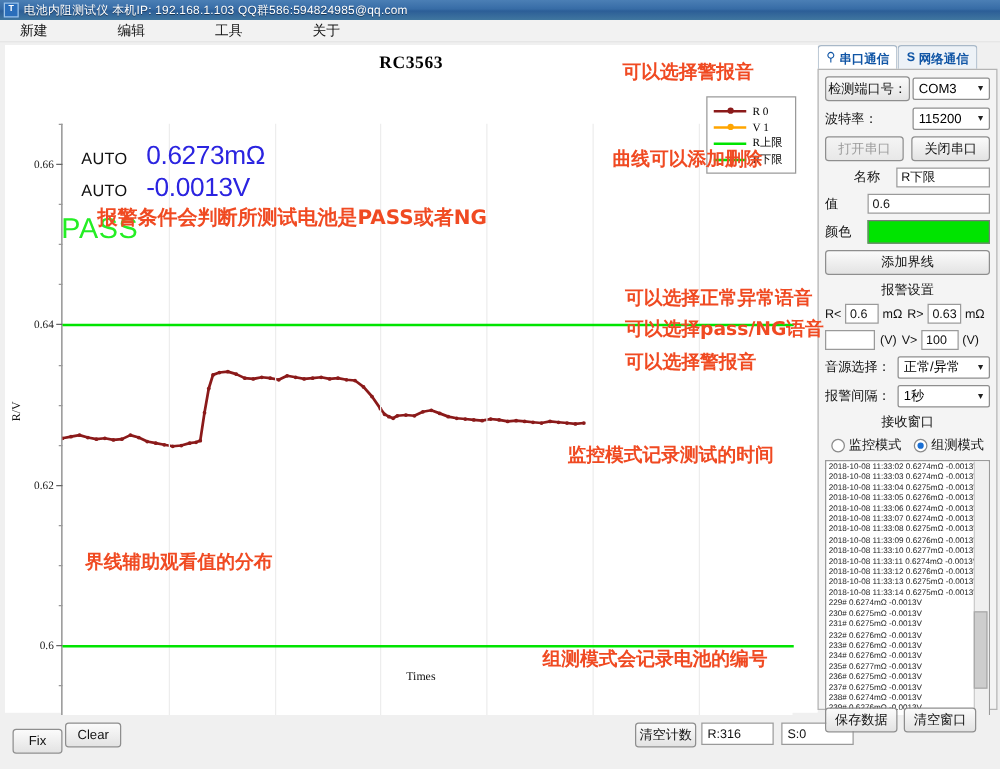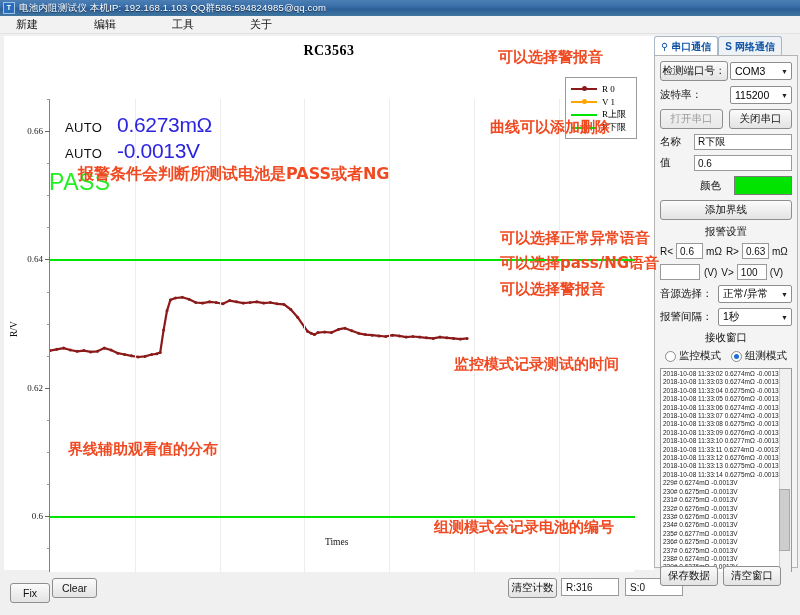--- a/index.html
+++ b/index.html
@@ -429,31 +429,31 @@
             <span class="caret">▼</span>
           </div>
         </div>
 
         <div class="row">
           <div class="btn disabled" style="width:63px;">打开串口</div>
           <div class="btn" style="width:63px;margin-left:6px;">关闭串口</div>
         </div>
 
         <div class="row">
-          <div class="lbl" style="width:34px;">名称</div>
+          <div class="lbl" style="width:34px;margin-left:23px;">名称</div>
           <div class="inp" style="flex:1;">R下限</div>
         </div>
 
         <div class="row">
           <div class="lbl" style="width:34px;">值</div>
           <div class="inp" style="flex:1;">0.6</div>
         </div>
 
         <div class="row">
-          <div class="lbl" style="width:34px;margin-left:40px;">颜色</div>
+          <div class="lbl" style="width:34px;">颜色</div>
           <div class="colorbox" id="colorbox" style="background: rgb(0, 228, 0);"></div>
         </div>
 
         <div class="row">
           <div class="btn" style="width:100%;">添加界线</div>
         </div>
 
         <div class="section-title">报警设置</div>
 
         <div class="row">

